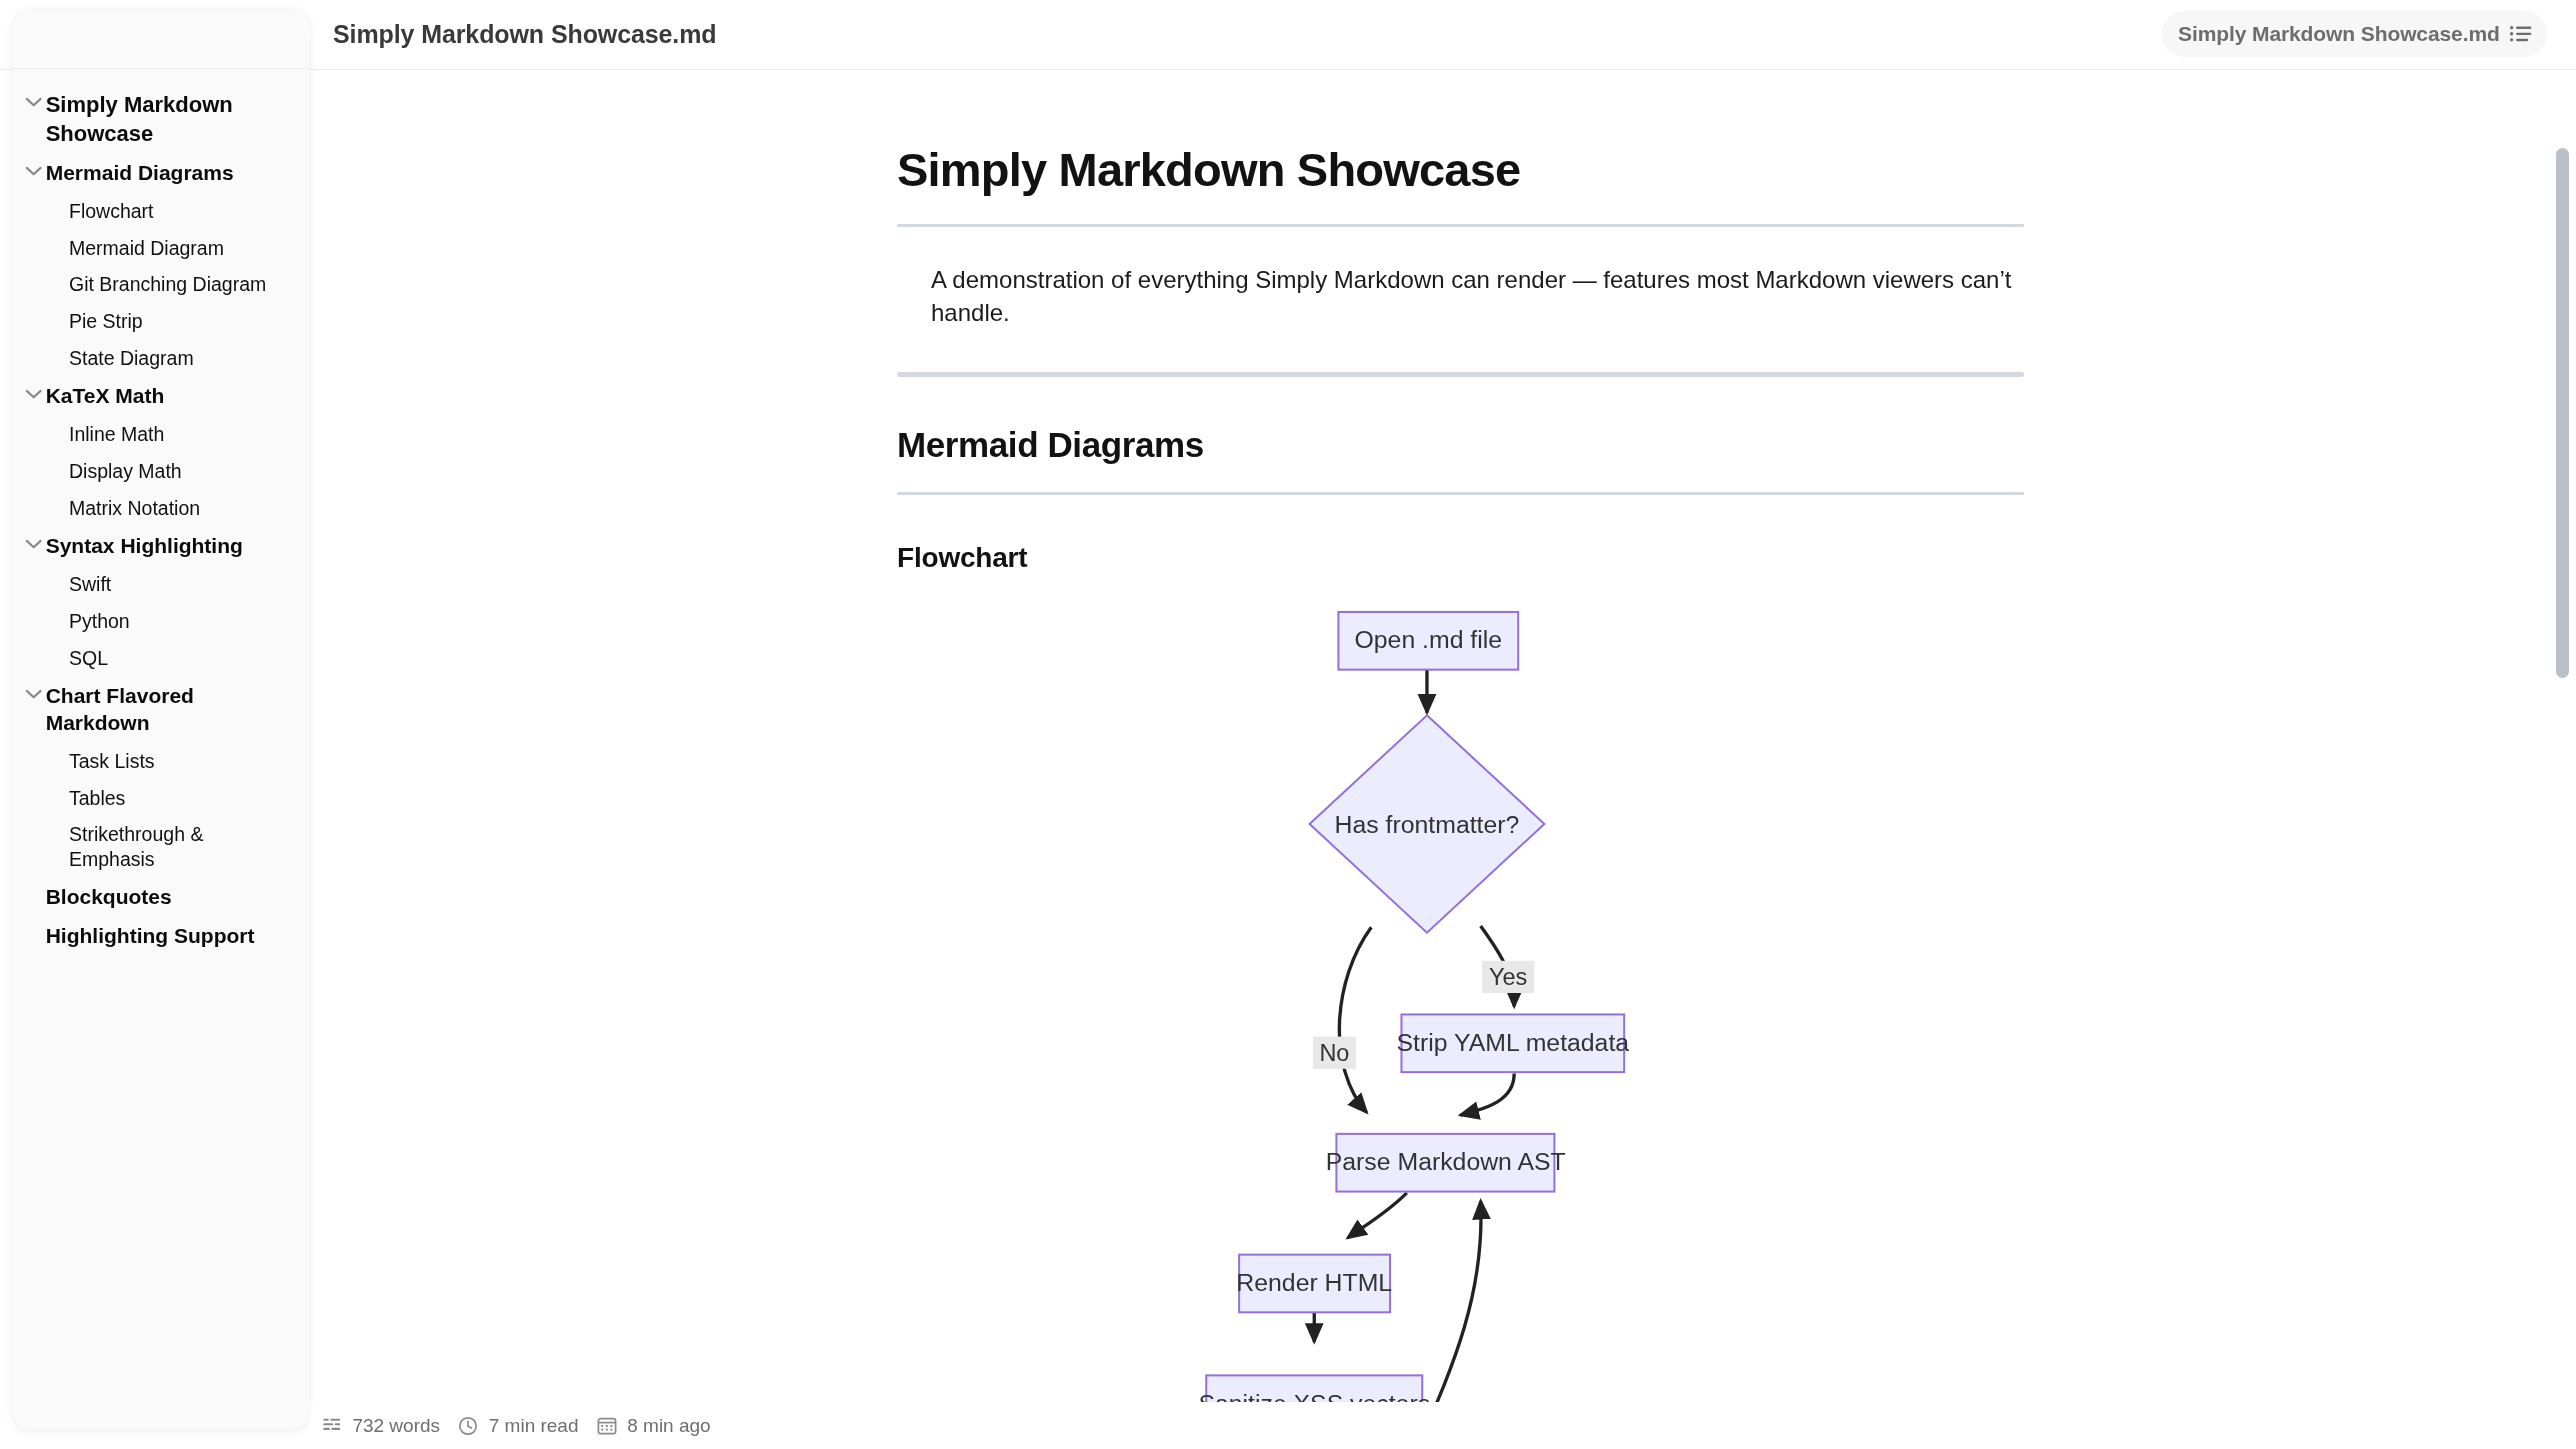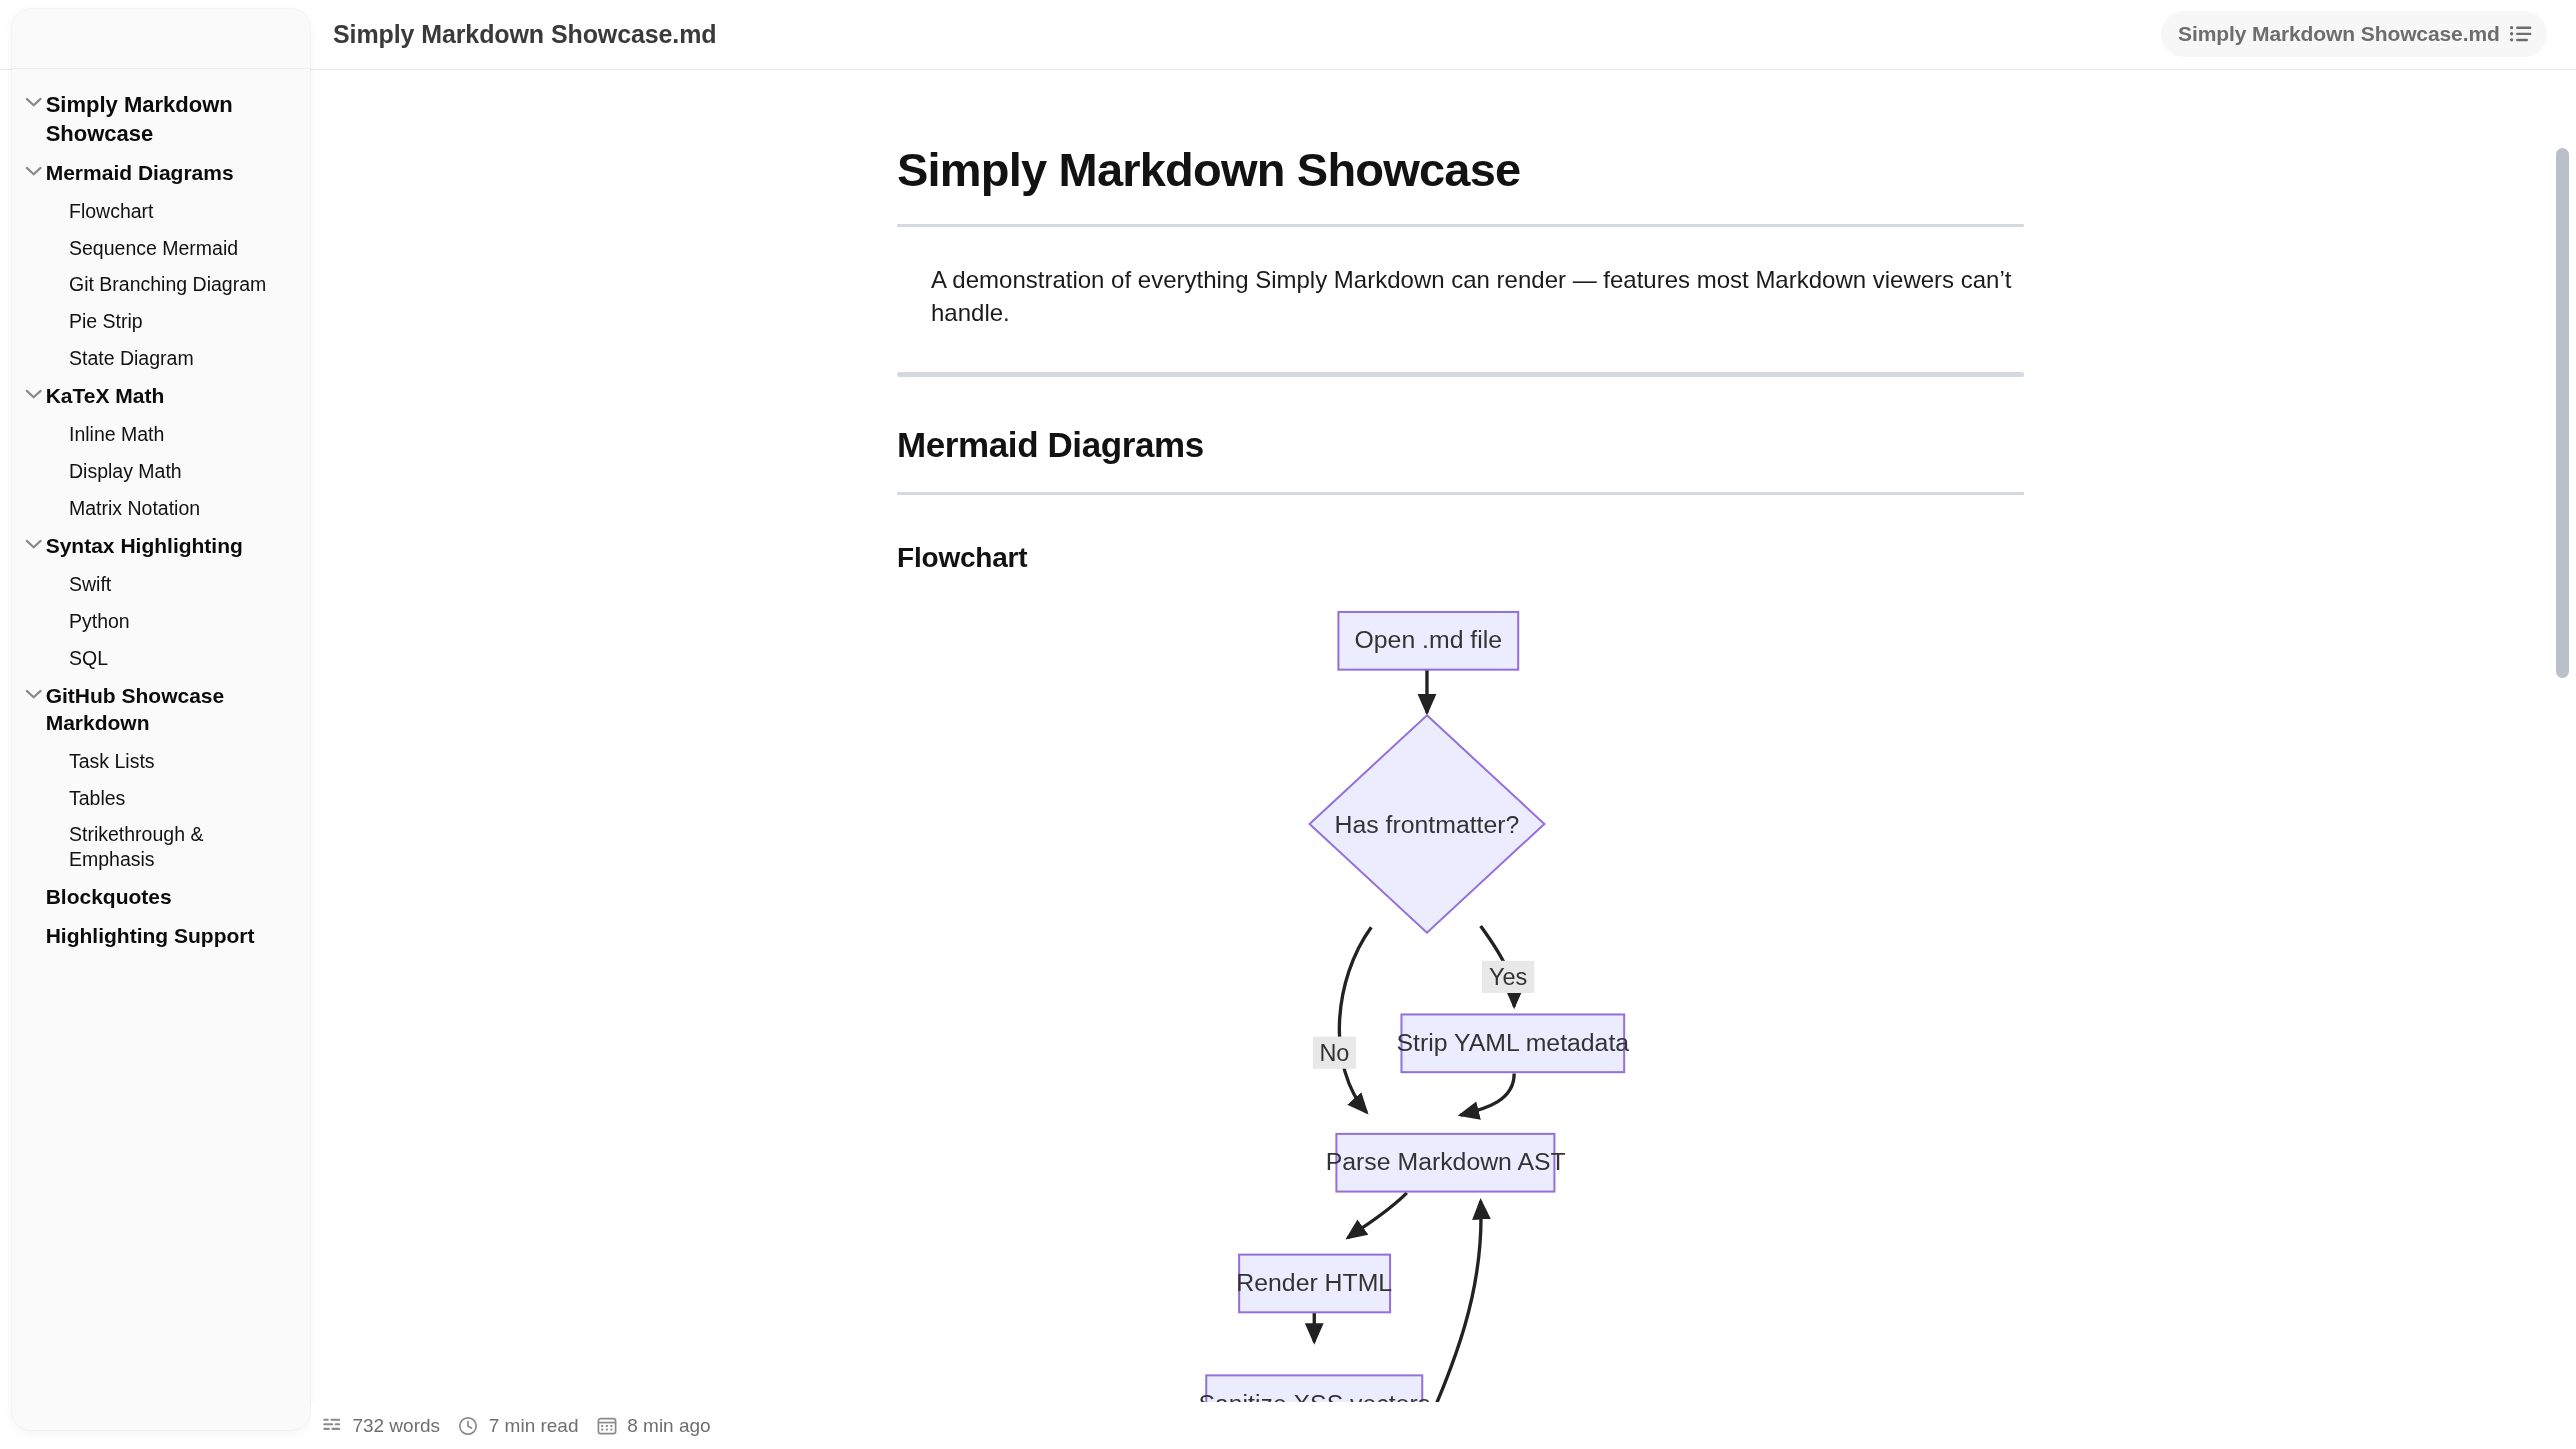--- a/index.html
+++ b/index.html
@@ -204,21 +204,21 @@
             </svg>
           </span>
           <span class="olabel">Mermaid Diagrams</span>
         </div>
         <div class="outline-item lvl3">
           <span class="nochev"></span>
           <span class="olabel">Flowchart</span>
         </div>
         <div class="outline-item lvl3">
           <span class="nochev"></span>
-          <span class="olabel">Sequence Mermaid</span>
+          <span class="olabel">Mermaid Diagram</span>
         </div>
         <div class="outline-item lvl3">
           <span class="nochev"></span>
           <span class="olabel">Git Branching Diagram</span>
         </div>
         <div class="outline-item lvl3">
           <span class="nochev"></span>
           <span class="olabel">Pie Strip</span>
         </div>
         <div class="outline-item lvl3">
@@ -264,21 +264,21 @@
         <div class="outline-item lvl3">
           <span class="nochev"></span>
           <span class="olabel">SQL</span>
         </div>
         <div class="outline-item lvl2">
           <span class="chev">
             <svg width="17.4" height="10.7" viewBox="0 0 14 9">
               <path d="M1.2 1.6 L7 7 L12.8 1.6" fill="none" stroke="#888" stroke-width="1.8" stroke-linecap="round" stroke-linejoin="round"></path>
             </svg>
           </span>
-          <span class="olabel">GitHub Showcase Markdown</span>
+          <span class="olabel">Chart Flavored Markdown</span>
         </div>
         <div class="outline-item lvl3">
           <span class="nochev"></span>
           <span class="olabel">Task Lists</span>
         </div>
         <div class="outline-item lvl3">
           <span class="nochev"></span>
           <span class="olabel">Tables</span>
         </div>
         <div class="outline-item lvl3">

